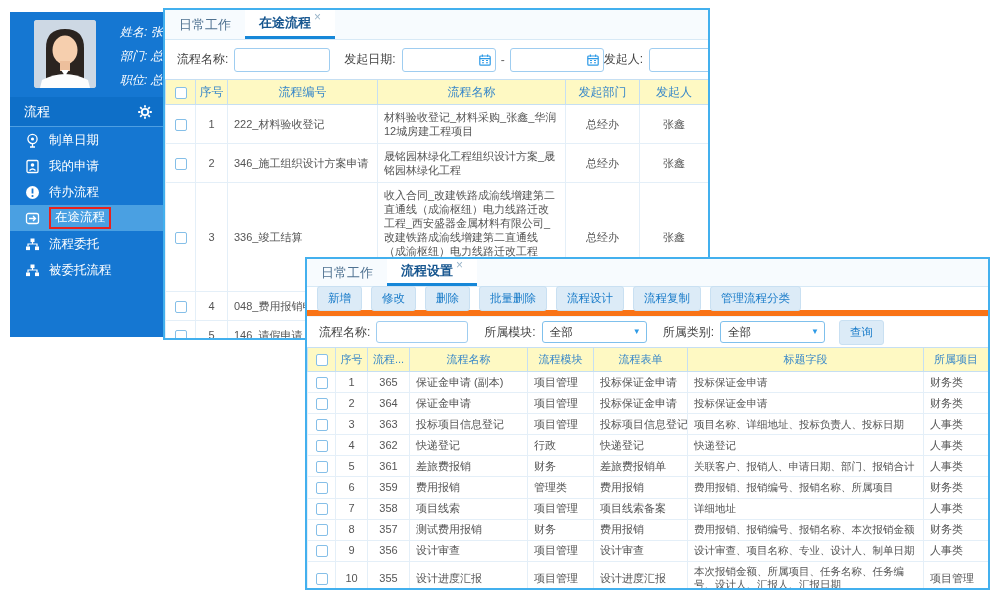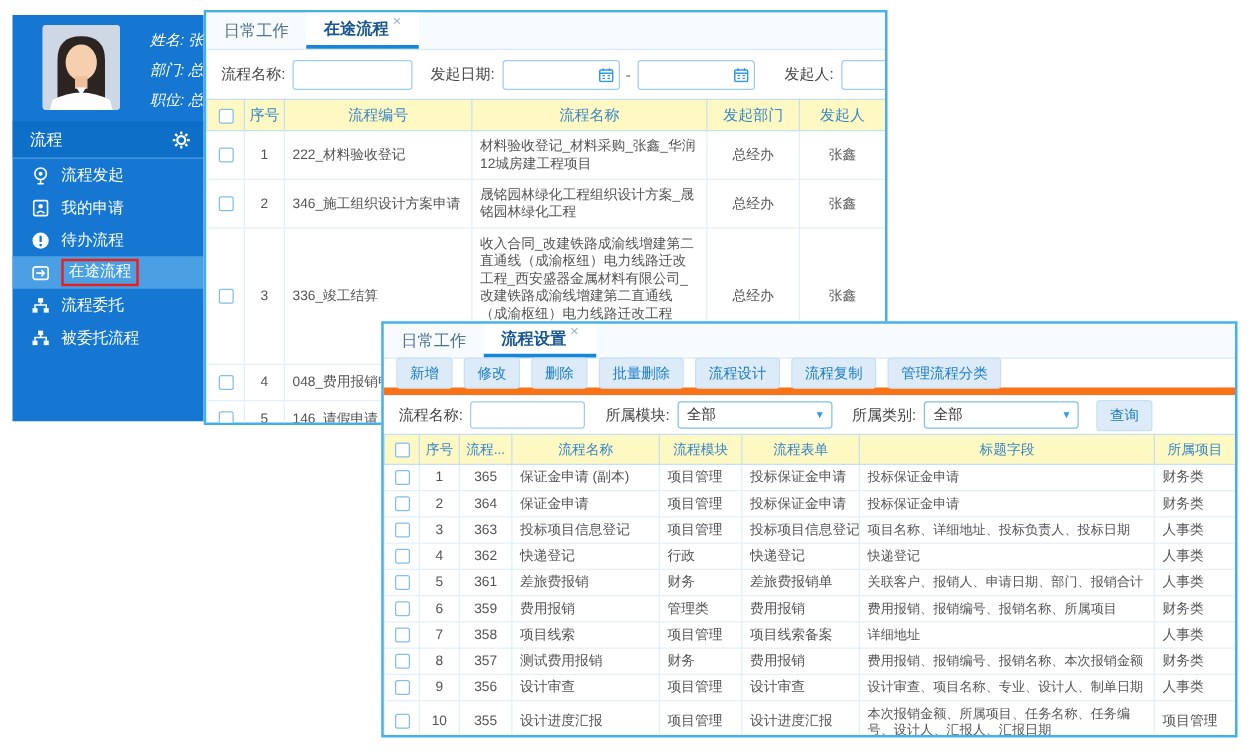--- a/index.html
+++ b/index.html
@@ -43,21 +43,21 @@
   .panel2 .inp { height:22px; }
   .date-wrap { position:relative; display:inline-block; }
   .date-wrap .cal { position:absolute; right:5px; top:6px; }
   .dash { margin:0 5px; color:#666; }
 
   .toolbar { display:flex; align-items:center; height:29px; padding-left:10px;
     border-bottom:6px solid #f97316; }
   .btn { font-size:11.5px; color:#1a7cc9; background:#dcebf7; border:1px solid #c9e0f2;
     border-radius:3px; padding:4px 10px; margin-right:9px; cursor:pointer; white-space:nowrap; }
 
-  .select { position:relative; width:124px; height:22px; border:1px solid #7fc0ec; border-radius:3px;
+  .select { position:relative; width:105px; height:22px; border:1px solid #7fc0ec; border-radius:3px;
     background:#fff; font-size:11.5px; color:#333; line-height:20px; padding:0 18px 0 7px; cursor:pointer; }
   .select .caret { position:absolute; right:5px; top:0; color:#2e9ae6; font-size:8px; line-height:20px; }
 
   table { border-collapse:collapse; table-layout:fixed; }
   .panel1 table { width:543px; }
   .panel2 table { width:681px; }
   th { background:#fef9c3; color:#3787c9; font-weight:normal; border:1px solid #c6dff2; }
   .panel1 th { height:25px; font-size:12px; }
   .panel2 th { height:24px; font-size:11px; }
   td { border:1px solid #e4eff8; color:#555; vertical-align:middle; padding:5px 6px; }
@@ -102,21 +102,21 @@
         </g>
       </svg>
     </div>
 
     <div class="side-item">
       <svg class="ic" viewBox="0 0 15 15">
         <circle cx="7.5" cy="6" r="4.6" fill="none" stroke="#fff" stroke-width="1.3"></circle>
         <circle cx="7.5" cy="6" r="1.6" fill="#fff"></circle>
         <path d="M7.5,10.5 L7.5,14 M5,14 L10,14" stroke="#fff" stroke-width="1.3"></path>
       </svg>
-      <span>流程发起</span>
+      <span>制单日期</span>
     </div>
     <div class="side-item">
       <svg class="ic" viewBox="0 0 15 15">
         <rect x="2" y="1.5" width="11" height="12" rx="1.2" fill="none" stroke="#fff" stroke-width="1.3"></rect>
         <circle cx="7.5" cy="6" r="1.8" fill="#fff"></circle>
         <path d="M4.5,11.5 Q7.5,8.5 10.5,11.5" fill="none" stroke="#fff" stroke-width="1.3"></path>
       </svg>
       <span>我的申请</span>
     </div>
     <div class="side-item">
@@ -179,21 +179,21 @@
       </span>
       <span class="dash">-</span>
       <span class="date-wrap">
         <input class="inp" style="width: 94px;">
         <svg class="cal" width="12" height="12" viewBox="0 0 12 12">
           <rect x="0.8" y="2" width="10.4" height="9.2" rx="1" fill="none" stroke="#2e9ae6" stroke-width="1.2"></rect>
           <path d="M0.8,4.6 L11.2,4.6 M3.4,0.6 L3.4,2.8 M8.6,0.6 L8.6,2.8" stroke="#2e9ae6" stroke-width="1.2"></path>
           <path d="M3,6.5 h2 M7,6.5 h2 M3,8.7 h2 M7,8.7 h2" stroke="#2e9ae6" stroke-width="1.1"></path>
         </svg>
       </span>
-      <label style="margin-left:24px">发起人:</label>
+      <label style="margin-left:0">发起人:</label>
       <input class="inp" style="width: 90px;">
     </div>
 
     <table>
       <colgroup>
           <col style="width:30px">
           <col style="width:32px">
           <col style="width:150px">
           <col style="width:188px">
           <col style="width:74px">

